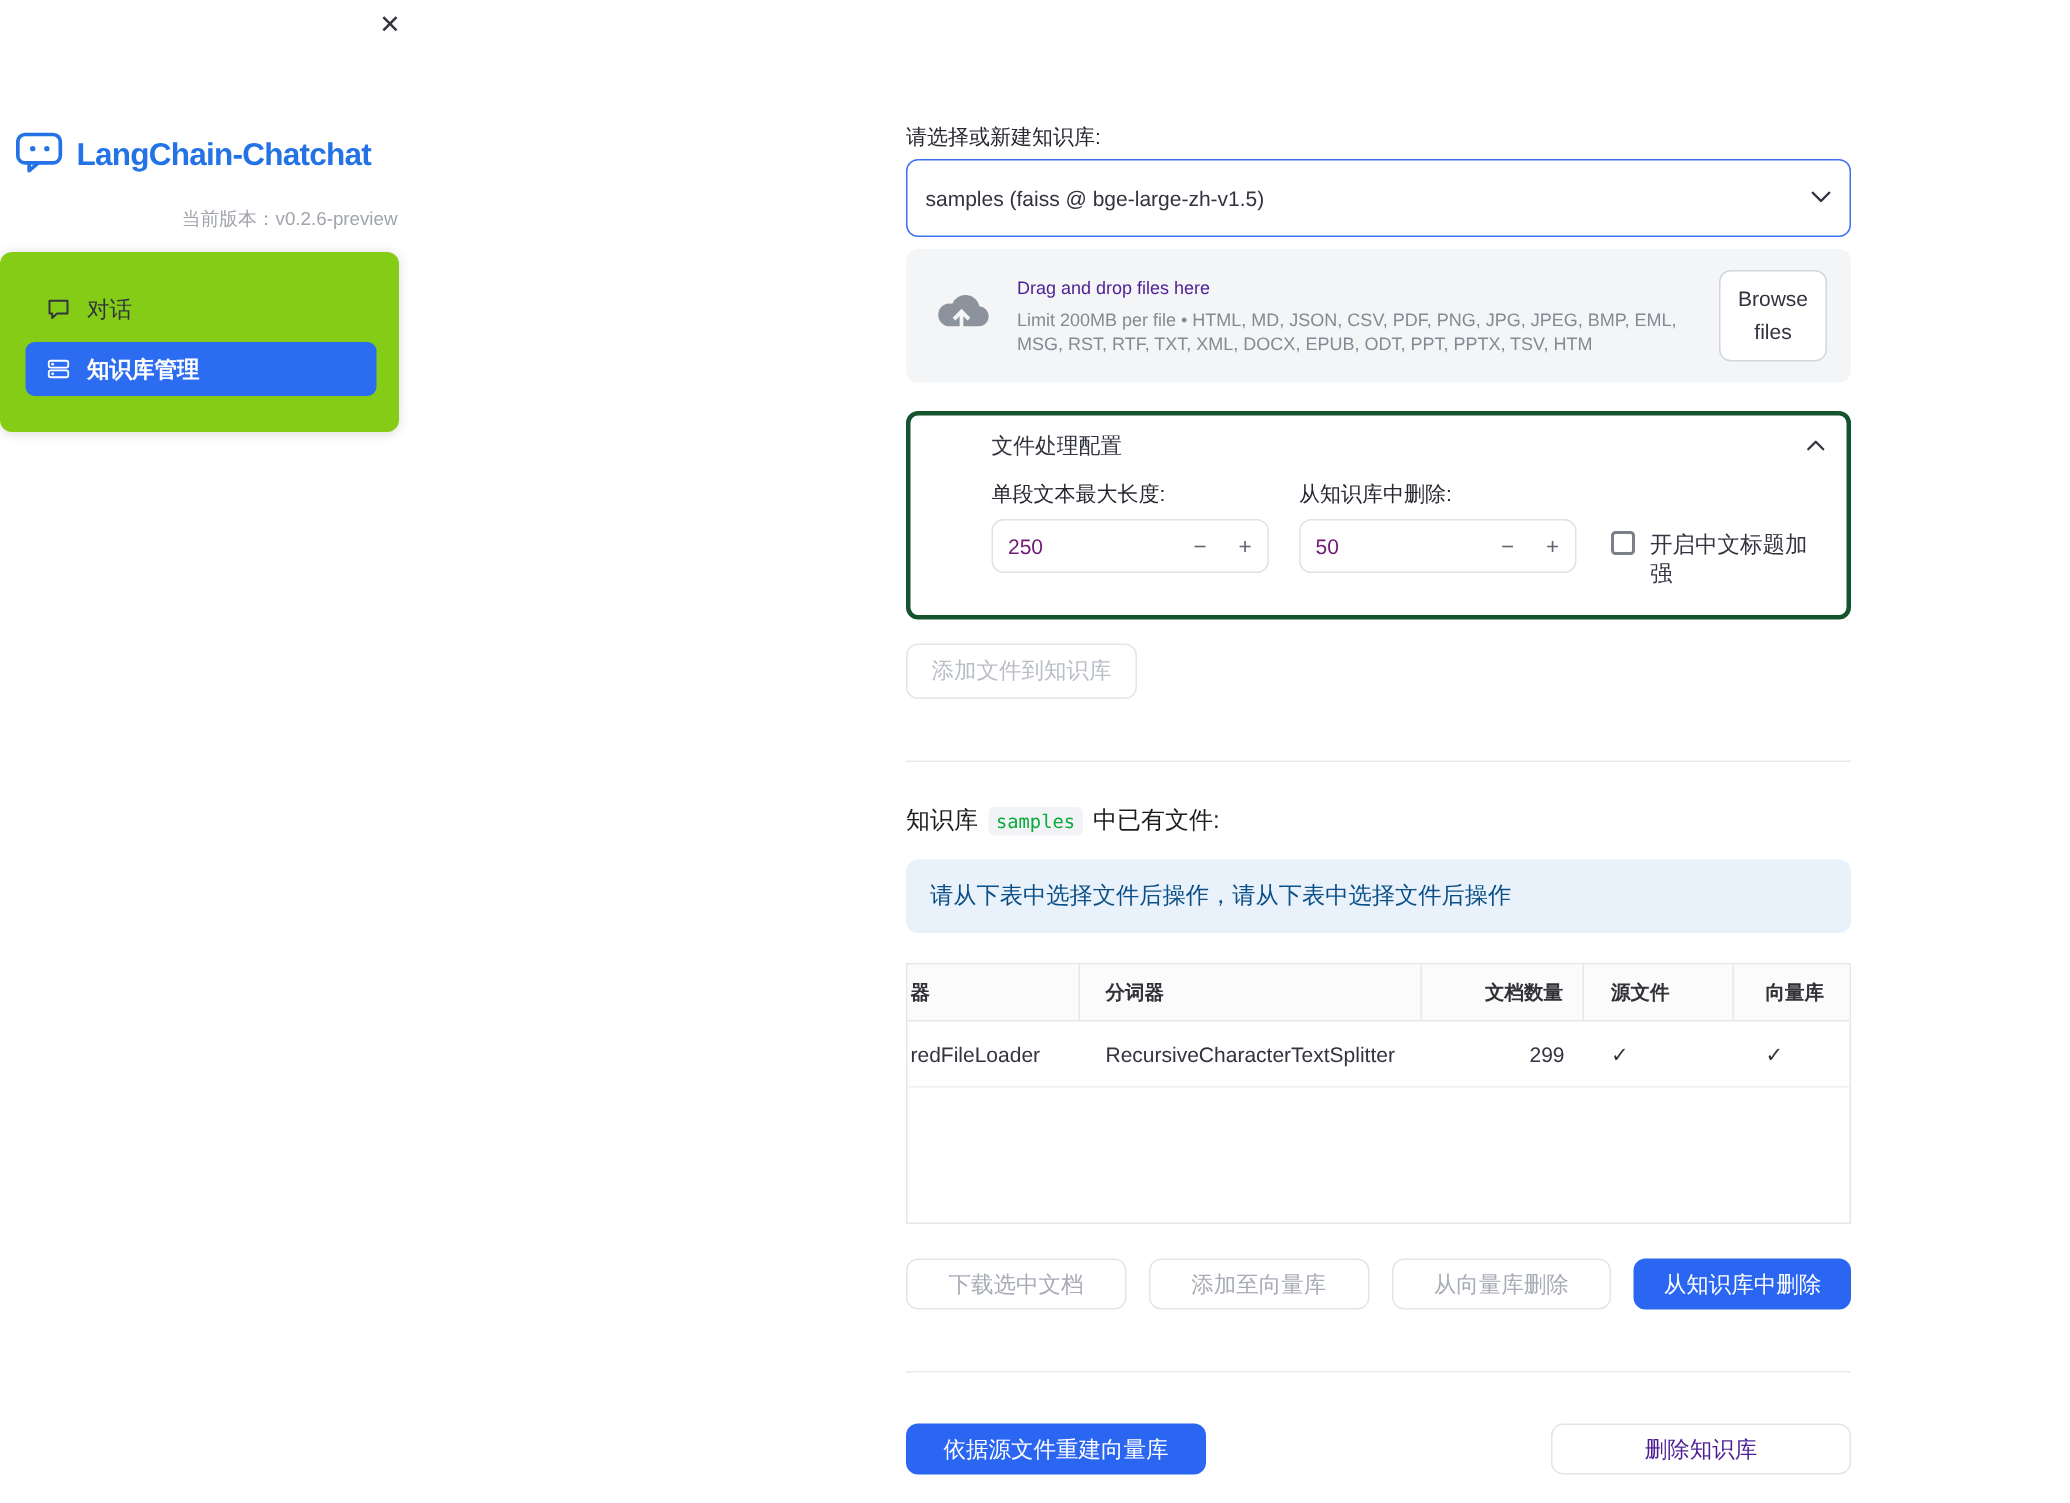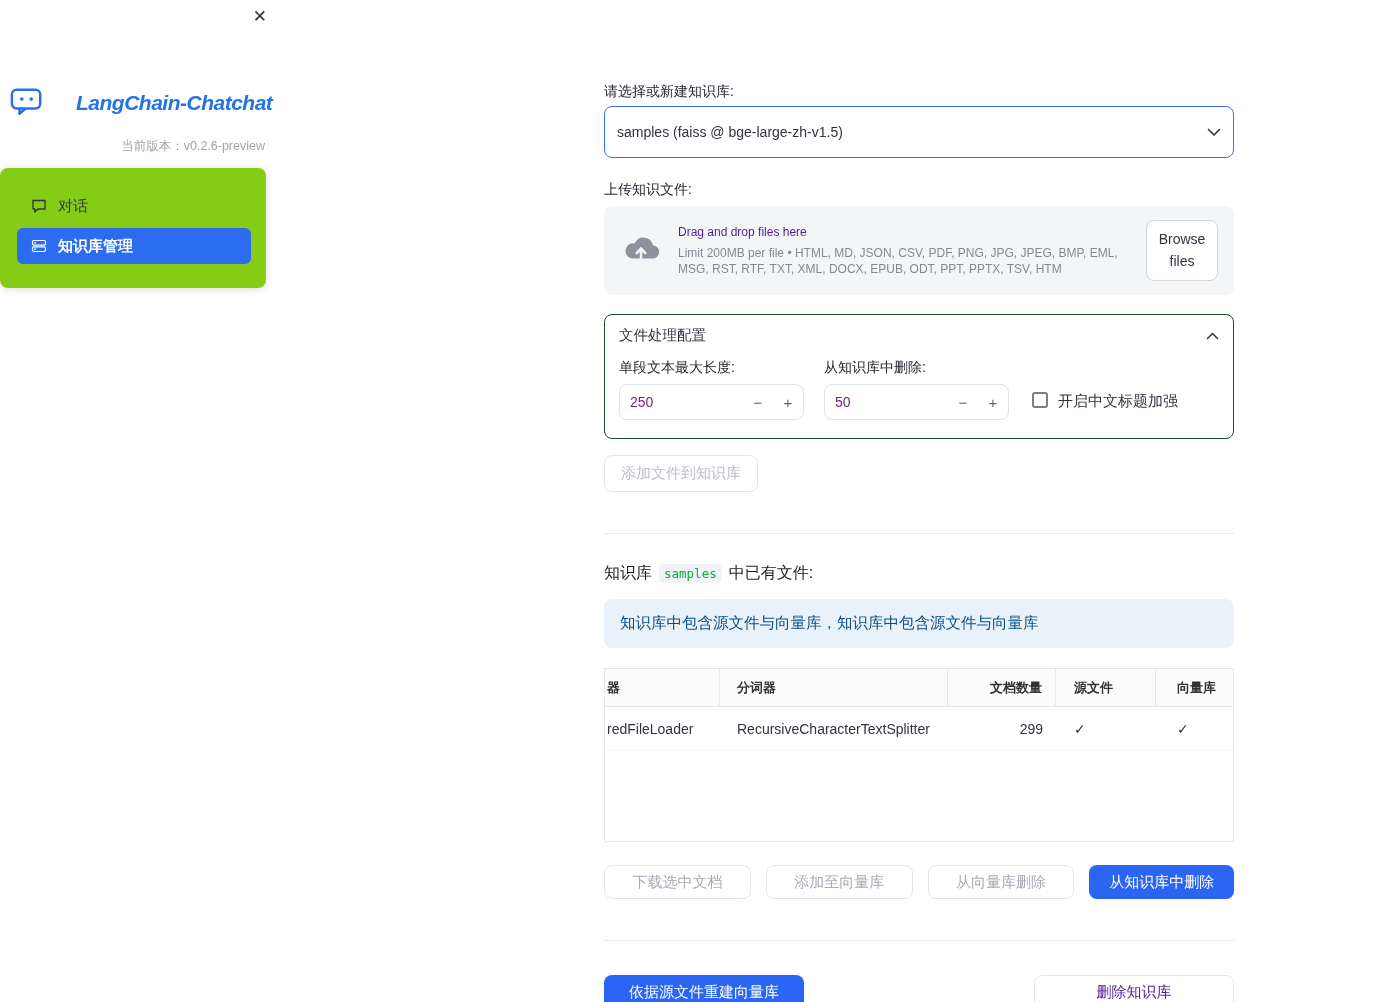--- a/index.html
+++ b/index.html
@@ -4,21 +4,21 @@
 <style>
   * { margin:0; padding:0; box-sizing:border-box; }
   html,body { background:#fff; }
   body { font-family:"Liberation Sans", sans-serif; color:#31333f; }
   .page { position:relative; width:1380px; height:1002px; background:#fff; overflow:hidden; }
 
   
   .sidebar { position:absolute; left:0; top:0; width:280px; height:100%; background:#fff; z-index:2; }
   .close-btn { position:absolute; top:8px; right:13px; font-size:17px; color:#31333f; cursor:pointer; line-height:1; }
   .logo { position:absolute; top:86px; left:10px; width:258px; display:flex; align-items:center; gap:7px; }
-  .logo-text { font-size:21px; font-weight:700; font-style:italic; color:#2373e6; letter-spacing:-0.5px; white-space:nowrap;margin-left:25px; }
+  .logo-text { font-size:21px; font-weight:700; color:#2373e6; letter-spacing:-0.5px; white-space:nowrap; }
   .version { position:absolute; top:138px; right:15px; font-size:12.5px; color:#a0a4ab; }
   .menu-card { position:absolute; top:168px; left:0; width:266px; background:#84cc16; border-radius:8px;
                box-shadow:0 1px 8px rgba(0,0,0,0.14); padding:16px 0 20px; }
   .menu-item { display:flex; align-items:center; gap:11px; height:36px; margin:4px 15px 4px 17px;
                padding:0 0 0 14px; font-size:15px; color:#31333f; border-radius:6px; cursor:pointer; }
   .menu-item.active { background:#2b6cf0; color:#fff; font-weight:700; }
   .menu-item .mi-icon { display:flex; align-items:center; }
 
   
   .main { position:absolute; left:280px; top:0; right:0; height:100%; background:#fff; }
@@ -32,21 +32,21 @@
   .upload-label { margin-top:23px; }
   .dropzone { margin-top:8px; min-height:84px; background:#f4f5f7; border-radius:8px; display:flex;
               align-items:center; padding:14px 16px; }
   .dz-text { flex:1; margin-left:16px; margin-right:12px; }
   .dz-title { font-size:12px; color:#4c1d95; }
   .dz-limit { font-size:12px; color:#858993; margin-top:6px; line-height:1.35; max-width:462px; }
   .browse-btn { width:72px; padding:8px 10px; background:#fff; border:1px solid #d2d6dd; border-radius:8px;
                 font-size:14px; color:#31333f; text-align:center; cursor:pointer; line-height:1.55;
                 font-family:"Liberation Sans", sans-serif; }
 
-  .expander { margin-top:19px; border:1px solid #14532d; border-radius:8px; background:#fff; }
+  .expander { margin-top:19px; border:3px solid #14532d; border-radius:8px; background:#fff;padding-left:40px; }
   .exp-header { display:flex; align-items:center; justify-content:space-between; height:40px; padding:0 14px; cursor:pointer; }
   .exp-title { font-size:14.5px; color:#31333f; }
   .exp-body { display:flex; align-items:flex-start; padding:4px 14px 18px; }
   .num-group { width:185px; }
   .num-group + .num-group { margin-left:20px; }
   .numbox { margin-top:8px; display:flex; align-items:center; height:36px; border:1px solid #dfe2e8;
             border-radius:8px; background:#fff; overflow:hidden; }
   .numbox input { flex:1; min-width:0; border:none; outline:none; background:transparent; padding-left:10px;
                   font-size:14px; color:#701a75; font-family:"Liberation Sans", sans-serif; }
   .step-btn { width:30px; background:none; border:none; color:#5f6670; font-size:15px; cursor:pointer;
@@ -145,21 +145,20 @@
 
       <div class="selectbox">
         <span class="sel-value">samples (faiss @ bge-large-zh-v1.5)</span>
         <span>
           <svg width="14" height="9" viewBox="0 0 14 9">
               <path d="M1.5 1.5 L7 7 L12.5 1.5" fill="none" stroke="#31333f" stroke-width="1.6" stroke-linecap="round" stroke-linejoin="round"></path>
             </svg>
         </span>
       </div>
 
-      <div class="w-label upload-label">上传知识文件:</div>
 
       <div class="dropzone">
         <span>
           <svg width="42" height="32" viewBox="0 0 44 32">
             <path d="M14 26 a8 8 0 1 1 1.5-15.8 A10 10 0 0 1 34.5 12 a7 7 0 0 1-1 14 Z" fill="#8d939c"></path>
             <path d="M22 28 V16 M16.8 21 L22 15.6 L27.2 21" stroke="#f4f5f7" stroke-width="2.6" fill="none"></path>
           </svg>
         </span>
         <div class="dz-text">
           <div class="dz-title">Drag and drop files here</div>
@@ -204,21 +203,21 @@
       <button class="add-btn">添加文件到知识库</button>
 
       <hr class="divider">
 
       <div class="existing-line">
         <span>知识库</span>
         <code class="kb-code">samples</code>
         <span>中已有文件:</span>
       </div>
 
-      <div class="info-box">知识库中包含源文件与向量库，知识库中包含源文件与向量库</div>
+      <div class="info-box">请从下表中选择文件后操作，请从下表中选择文件后操作</div>
 
       <div class="table">
         <div class="t-head">
           <div class="t-hcell c0">器</div>
           <div class="t-hcell c1">分词器</div>
           <div class="t-hcell c2">文档数量</div>
           <div class="t-hcell c3">源文件</div>
           <div class="t-hcell c4">向量库</div>
         </div>
         <div class="t-row">

